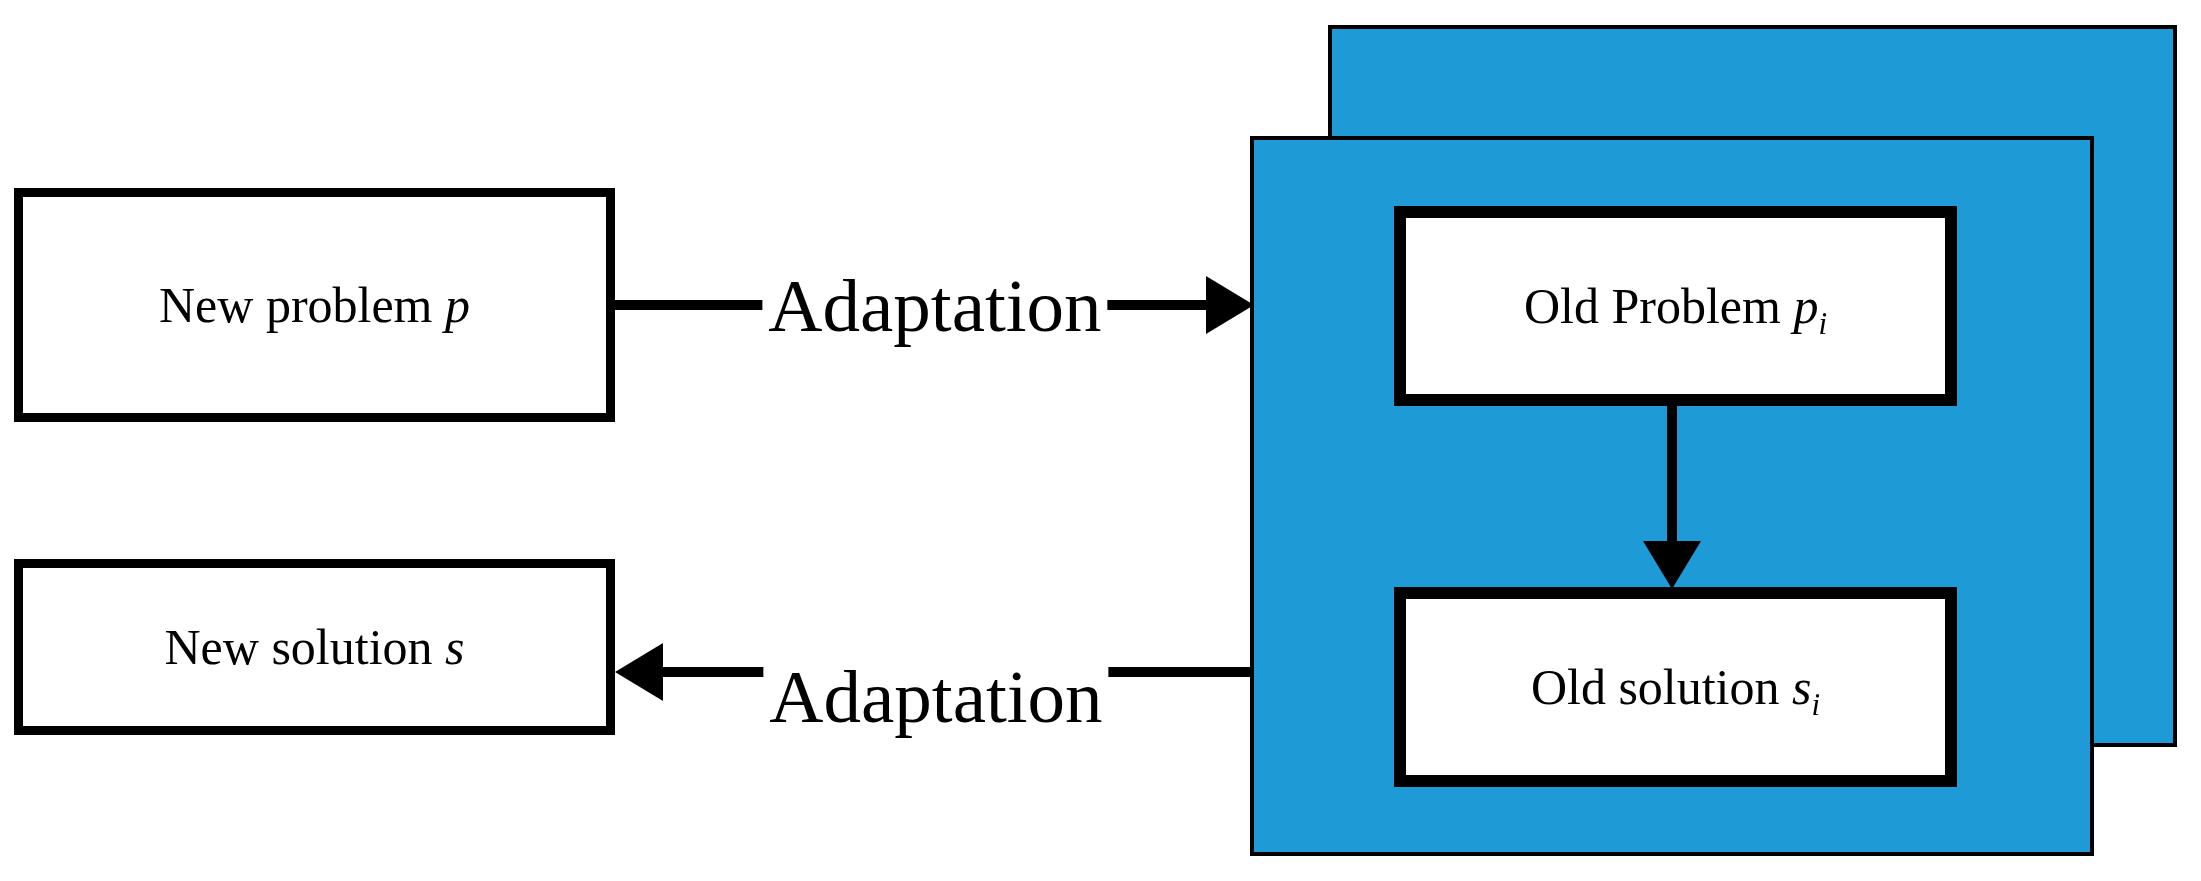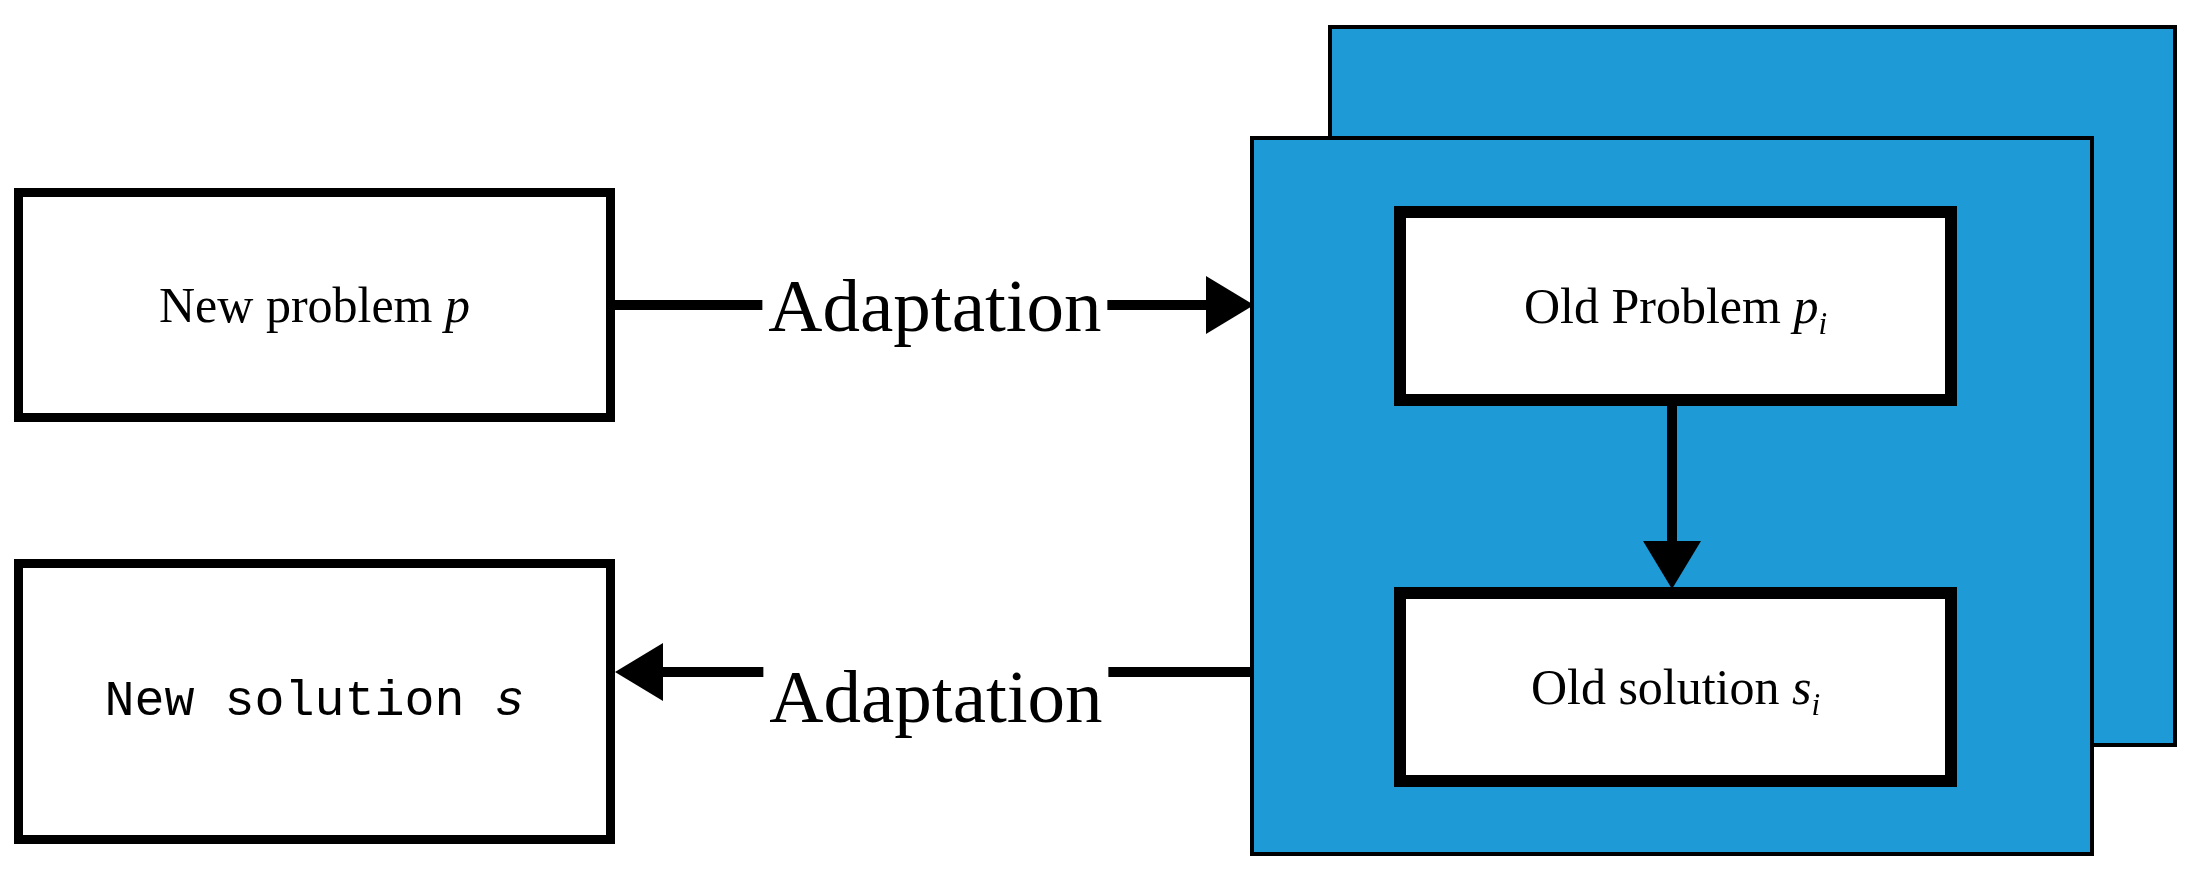--- a/index.html
+++ b/index.html
@@ -27,21 +27,21 @@
     position: absolute;
     background: #ffffff;
     border: 9px solid #000000;
     box-sizing: border-box;
     display: flex;
     align-items: center;
     justify-content: center;
   }
   .wbox.inner { border-width: 12px; }
   .b-new-problem  { left: 14px;   top: 188px; width: 601px; height: 234px; }
-  .b-new-solution { left: 14px;   top: 559px; width: 601px; height: 285px; font-family: Liberation Mono, monospace; }
+  .b-new-solution { left: 14px;   top: 559px; width: 601px; height: 176px; }
   .b-old-problem  { left: 1394px; top: 206px; width: 563px; height: 200px; }
   .b-old-solution { left: 1394px; top: 587px; width: 563px; height: 200px; }
 
   .btext { font-size: 50px; line-height: 1; white-space: nowrap; }
   .var   { font-style: italic; }
   sub.var { font-size: 62%; line-height: 0; }
 
   
   .hline { position: absolute; height: 10px; background: #000000; }
   .vline { position: absolute; width: 10px;  background: #000000; }

